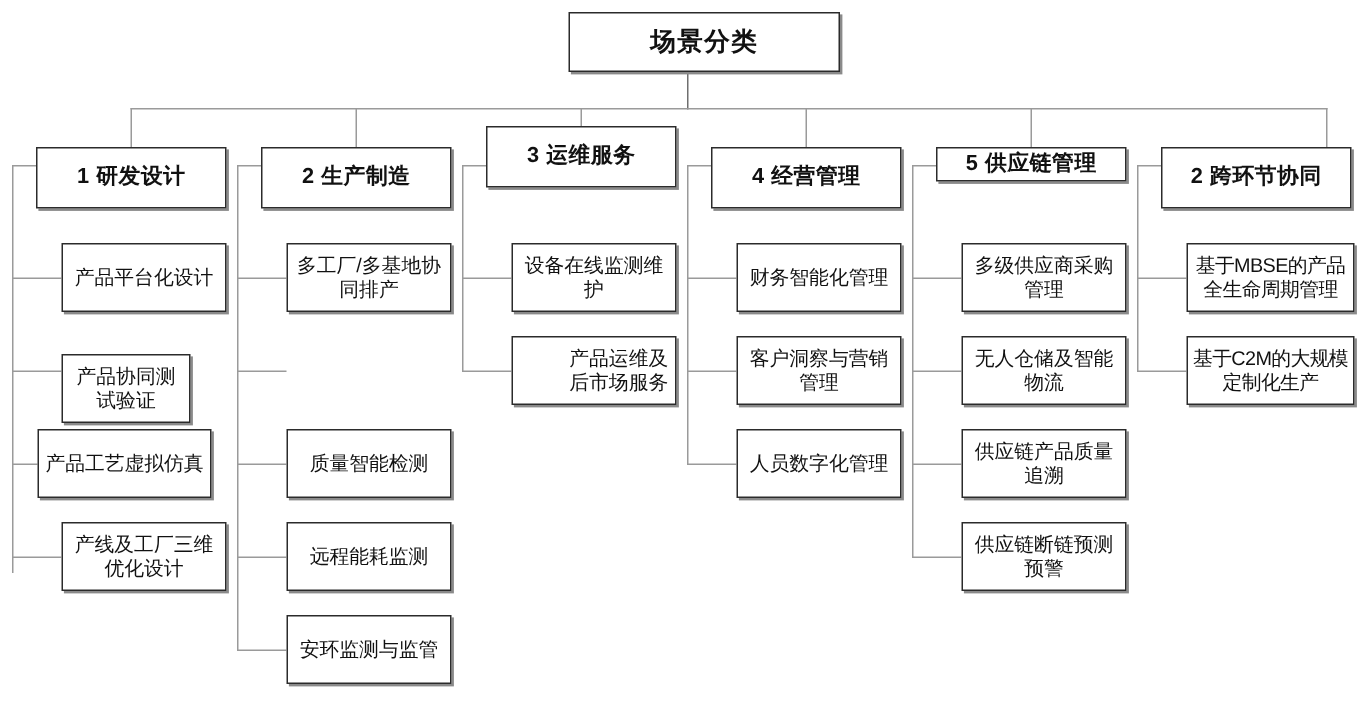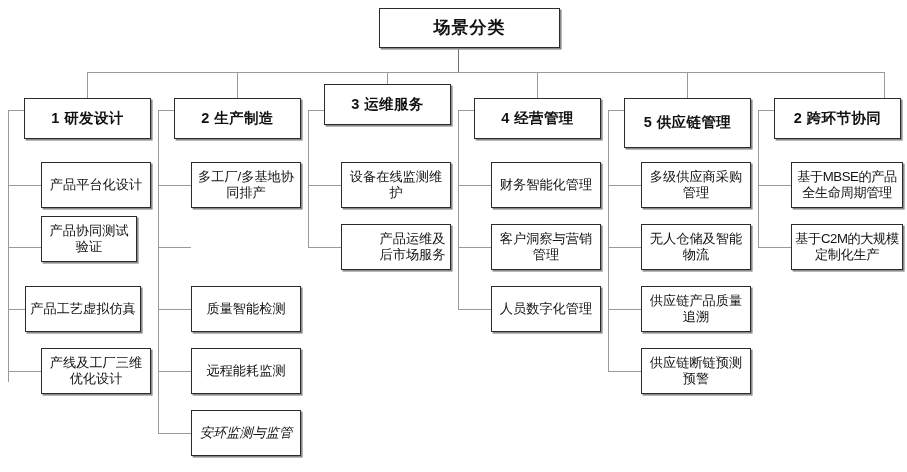--- a/index.html
+++ b/index.html
@@ -95,21 +95,21 @@
   <div class="line v" style="left:8px; top:110px; height:272px;"></div>
   <div class="line h" style="left:8px;  top:110px; width:17px;"></div>
   <div class="line h" style="left:8px; top:185px; width:33px;"></div>
   <div class="line h" style="left:8px; top:247px; width:33px;"></div>
   <div class="line h" style="left:8px; top:309px; width:33px;"></div>
   <div class="line h" style="left:8px; top:371px; width:33px;"></div>
 
   <div class="node leaf" style="left:41px; top:162px; width:110px; height:46px;">
     <span class="txt">产品平台化设计</span>
   </div>
-  <div class="node leaf" style="left:41px; top:216px; width:96px; height:46px;">
+  <div class="node leaf" style="left:41px; top:236px; width:86px; height:46px;">
     <span class="txt">产品协同测试验证</span>
   </div>
   <div class="node leaf" style="left:25px; top:286px; width:116px; height:46px;">
     <span class="txt">产品工艺虚拟仿真</span>
   </div>
   <div class="node leaf" style="left:41px; top:348px; width:110px; height:46px;">
     <span class="txt">产线及工厂三维优化设计</span>
   </div>
 
   <div class="node head" style="left:174px; top:98px; width:127px; height:41px;">
@@ -125,21 +125,21 @@
 
   <div class="node leaf" style="left:191px; top:162px; width:110px; height:46px;">
     <span class="txt">多工厂/多基地协同排产</span>
   </div>
   <div class="node leaf" style="left:191px; top:286px; width:110px; height:46px;">
     <span class="txt">质量智能检测</span>
   </div>
   <div class="node leaf" style="left:191px; top:348px; width:110px; height:46px;">
     <span class="txt">远程能耗监测</span>
   </div>
-  <div class="node leaf" style="left:191px; top:410px; width:110px; height:46px;font-style:italic;">
+  <div class="node leaf" style="left:191px; top:410px; width:110px; height:46px;">
     <span class="txt">安环监测与监管</span>
   </div>
 
   <div class="node head" style="left:324px; top:84px; width:127px; height:41px;">
     <span class="txt">3 运维服务</span>
   </div>
   <div class="line v" style="left:308px; top:110px; height:138px;"></div>
   <div class="line h" style="left:308px; top:110px; width:17px;"></div>
   <div class="line h" style="left:308px; top:185px; width:33px;"></div>
   <div class="line h" style="left:308px; top:247px; width:33px;"></div>
@@ -163,21 +163,21 @@
   <div class="node leaf" style="left:491px; top:224px; width:110px; height:46px;">
     <span class="txt">客户洞察与营销管理</span>
   </div>
   <div class="node leaf" style="left:491px; top:162px; width:110px; height:46px;">
     <span class="txt">财务智能化管理</span>
   </div>
   <div class="node leaf" style="left:491px; top:286px; width:110px; height:46px;">
     <span class="txt">人员数字化管理</span>
   </div>
 
-  <div class="node head" style="left:624px; top:98px; width:127px; height:50px;">
+  <div class="node head" style="left:624px; top:98px; width:127px; height:23px;">
     <span class="txt">5 供应链管理</span>
   </div>
   <div class="line v" style="left:608px; top:110px; height:262px;"></div>
   <div class="line h" style="left:608px; top:110px; width:17px;"></div>
   <div class="line h" style="left:608px; top:185px; width:33px;"></div>
   <div class="line h" style="left:608px; top:247px; width:33px;"></div>
   <div class="line h" style="left:608px; top:309px; width:33px;"></div>
   <div class="line h" style="left:608px; top:371px; width:33px;"></div>
 
   <div class="node leaf" style="left:641px; top:162px; width:110px; height:46px;">

